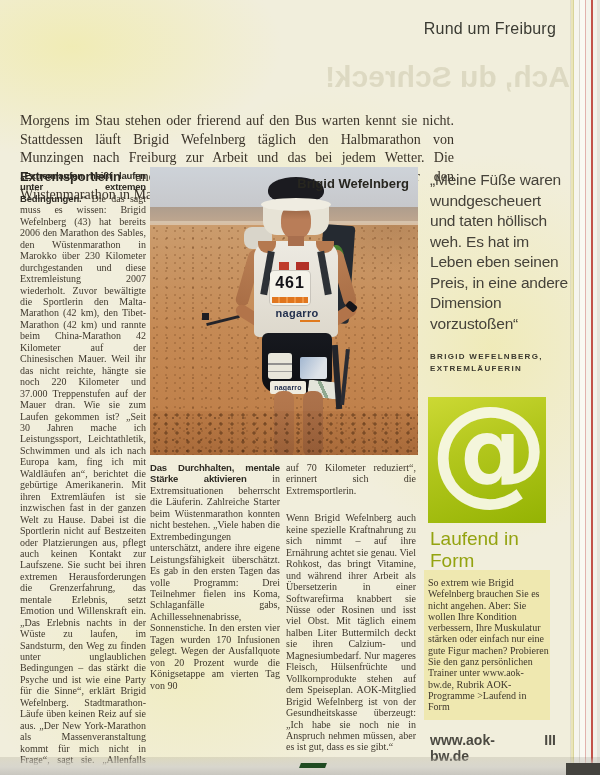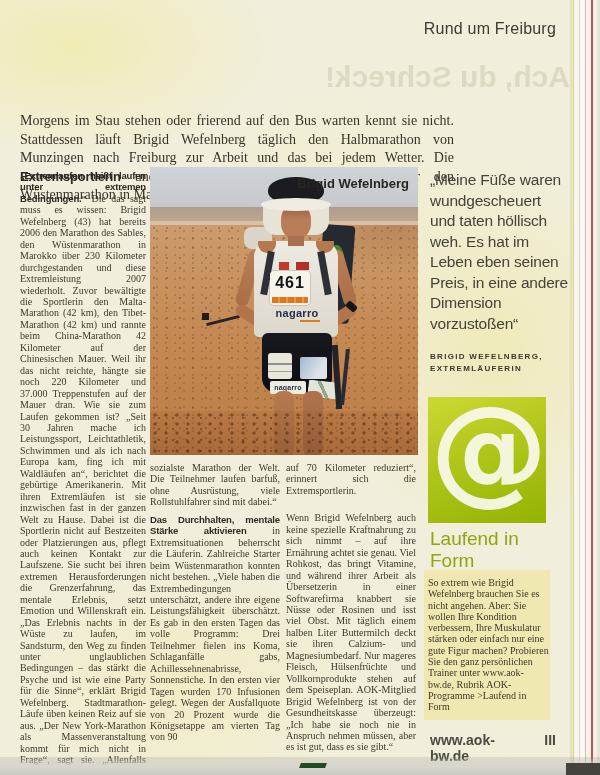--- a/index.html
+++ b/index.html
@@ -197,21 +197,20 @@
     <div class="abs patch-4"></div>
     <div class="abs waist-straps"></div>
     <div class="abs waist-straps2"></div>
     <div class="abs leg-l"></div>
     <div class="abs leg-r"></div>
     <div class="abs stones"></div>
     <div class="abs caption">Brigid Wefelnberg</div>
   </div>
 
   <div class="abs bodytext col2">
-    <p>sozialste Marathon der Welt. Die Teilnehmer laufen barfuß, ohne Ausrüstung, viele Rollstuhlfahrer sind mit dabei.“</p>
     <p><span class="lead">Das Durchhalten, mentale Stärke aktivieren</span><span> in Extremsituationen beherrscht die Läuferin. Zahlreiche Starter beim Wüstenmarathon konnten nicht bestehen. „Viele haben die Extrembedingungen unterschätzt, andere ihre eigene Leistungsfähigkeit überschätzt. Es gab in den ersten Tagen das volle Programm: Drei Teilnehmer fielen ins Koma, Schlaganfälle gabs, Achillessehnenabrisse, Sonnenstiche. In den ersten vier Tagen wurden 170 Infusionen gelegt. Wegen der Ausfallquote von 20 Prozent wurde die Königsetappe am vierten Tag von 90</span></p>
   </div>
   <div class="abs bodytext col3">
     <p style="margin-bottom:16px;">auf 70 Kilometer reduziert“, erinnert sich die Extremsportlerin.</p>
     <p>Wenn Brigid Wefelnberg auch keine spezielle Kraftnahrung zu sich nimmt – auf ihre Ernährung achtet sie genau. Viel Rohkost, das bringt Vitamine, und während ihrer Arbeit als Übersetzerin in einer Softwarefirma knabbert sie Nüsse oder Rosinen und isst viel Obst. Mit täglich einem halben Liter Buttermilch deckt sie ihren Calzium- und Magnesiumbedarf. Nur mageres Fleisch, Hülsenfrüchte und Vollkornprodukte stehen auf dem Speiseplan. AOK-Mitglied Brigid Wefelnberg ist von der Gesundheitskasse überzeugt: „Ich habe sie noch nie in Anspruch nehmen müssen, aber es ist gut, dass es sie gibt.“</p>
   </div>
 
   <div class="abs quote">„Meine Füße waren wundgescheuert und taten höllisch weh. Es hat im Leben eben seinen Preis, in eine andere Dimension vorzustoßen“</div>
   <div class="abs attribution">
     <div>BRIGID WEFELNBERG,</div>

